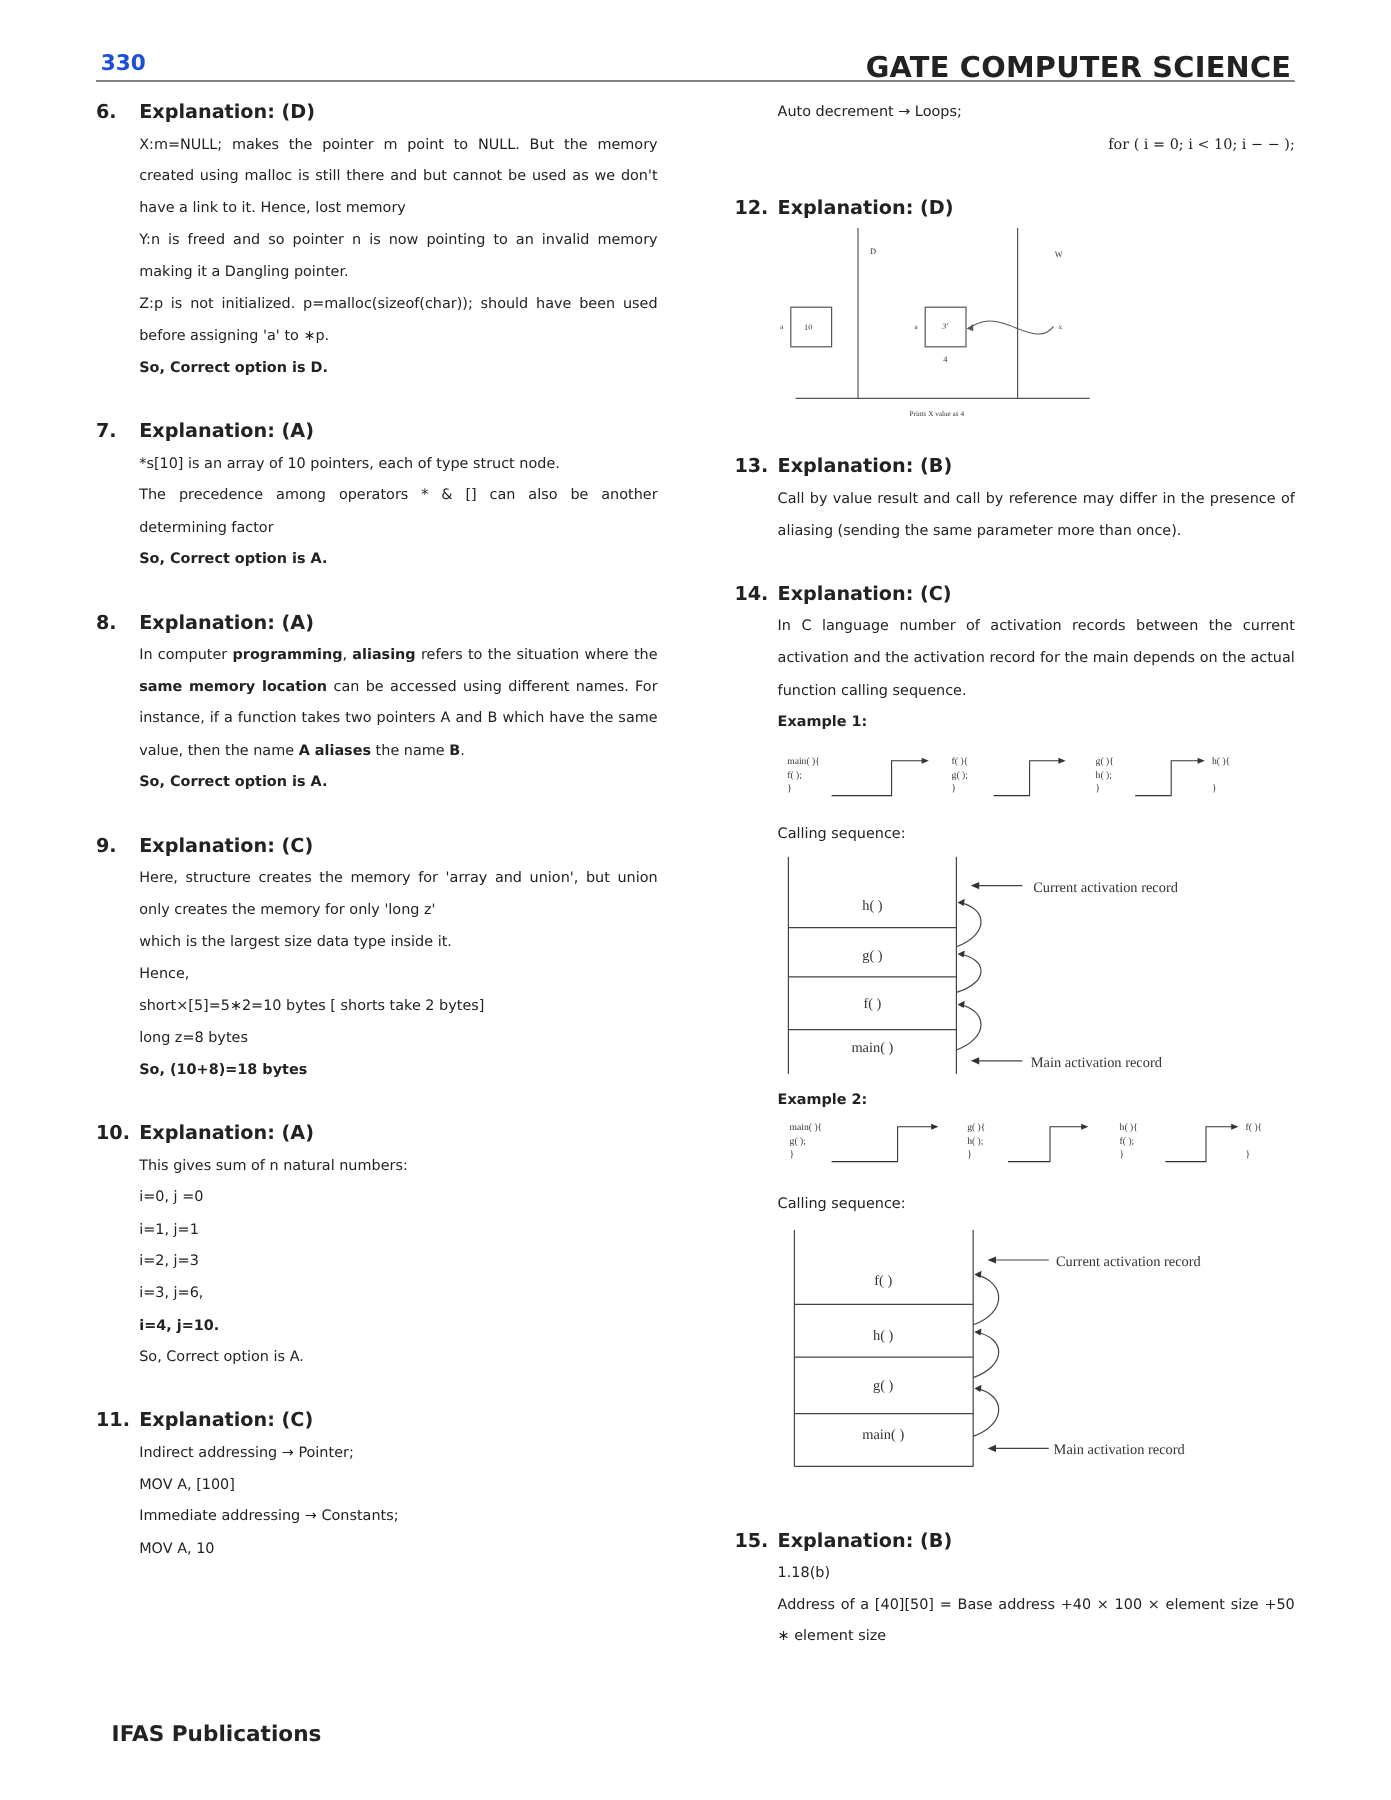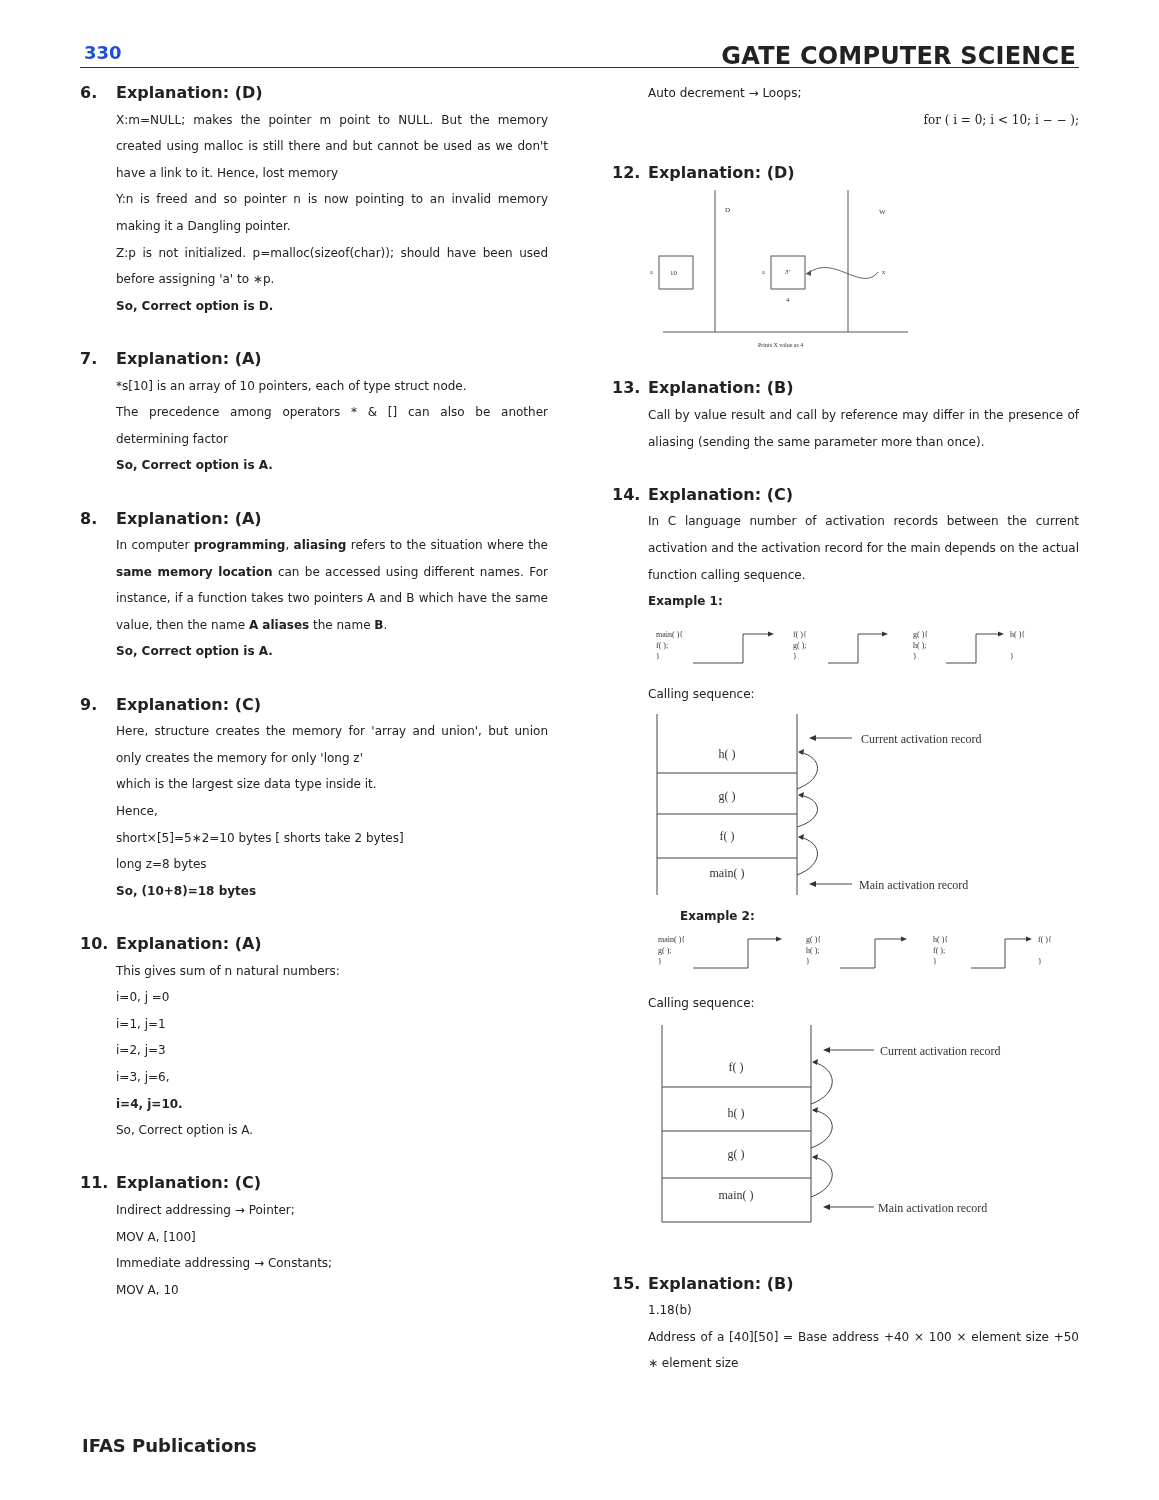--- a/index.html
+++ b/index.html
@@ -1,21 +1,21 @@
 <!DOCTYPE html>
 <html><head>
 <meta charset="utf-8">
 <style>
   html, body { margin:0; padding:0; background:#ffffff; }
   body { width:1159px; height:1500px; position:relative; overflow:hidden;
          font-family:"DejaVu Sans", sans-serif; color:#222; }
   .hdr-num { position:absolute; left:84px; top:42px; font-size:18px; font-weight:bold; color:#1d4ed8; }
   .hdr-title { position:absolute; right:83px; top:42px; font-size:24px; font-weight:bold; color:#222; letter-spacing:0.2px; }
   .hdr-rule { position:absolute; left:80px; right:80px; top:67px; border-top:1.5px solid #333; }
-  .footer { position:absolute; left:82px; top:1435px; font-size:18px; font-weight:bold; color:#222; }
+  .footer { position:absolute; left:93px; top:1435px; font-size:18px; font-weight:bold; color:#222; }
 
   .col { position:absolute; top:80px; }
   .col-left { left:80px; width:468px; }
   .col-right { left:612px; width:467px; }
 
   .q { position:relative; padding-left:36px; }
   .q-num { position:absolute; left:0; top:0; font-weight:bold; font-size:16px; line-height:26.6px; }
   .q-head { font-weight:bold; font-size:16px; line-height:26.6px; }
   .line { font-size:12px; line-height:26.6px; }
   .just { text-align:justify; text-align-last:left; }
@@ -193,21 +193,21 @@
       <g font-size="12" text-anchor="middle">
         <text x="115" y="51">h( )</text>
         <text x="115" y="93">g( )</text>
         <text x="115" y="133">f( )</text>
         <text x="115" y="170">main( )</text>
       </g>
       <text x="249" y="36" font-size="12">Current activation record</text>
       <text x="247" y="182" font-size="12">Main activation record</text>
     </svg>
 
-    <div class="line b" style="margin-top:8px;margin-left:32px;">Example 2:</div>
+    <div class="line b" style="margin-top:8px;">Example 2:</div>
 
     <svg width="420" height="52" style="display:block;margin-top:-2px;">
       <g font-size="8">
         <text x="10" y="14">main( ){</text>
         <text x="10" y="25">g( );</text>
         <text x="10" y="36">}</text>
         <text x="158" y="14">g( ){</text>
         <text x="158" y="25">h( );</text>
         <text x="158" y="36">}</text>
         <text x="285" y="14">h( ){</text>

